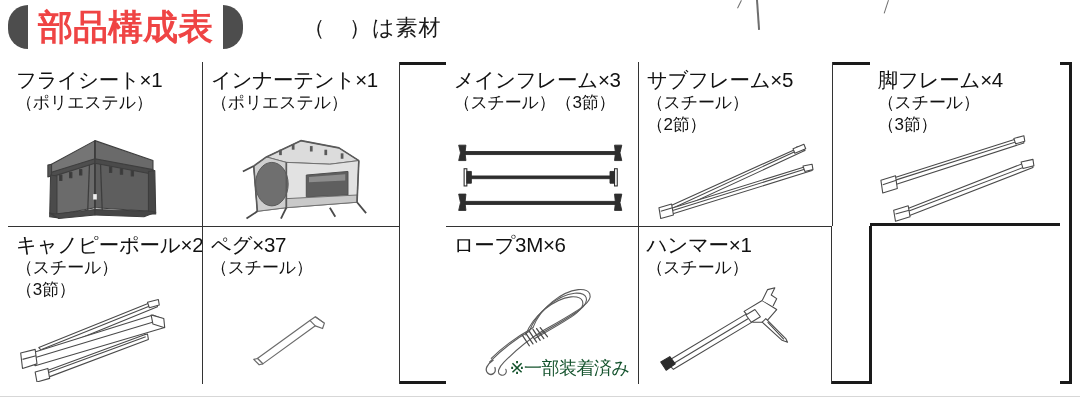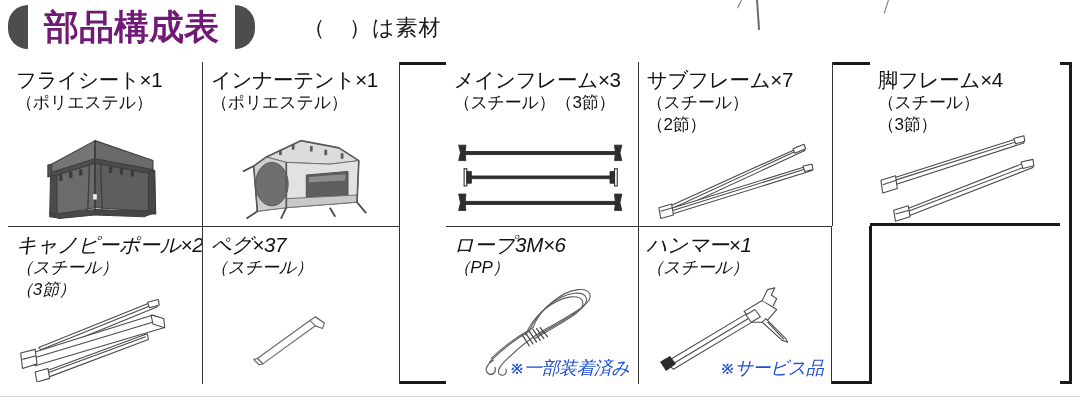--- a/index.html
+++ b/index.html
@@ -26,24 +26,24 @@
   }
   .cap {
     width: 20px; height: 44px;
     background: #4d4d4d;
   }
   .cap-left  { border-radius: 22px 0 0 22px; }
   .cap-right { border-radius: 0 22px 22px 0; }
   .title-text {
     font-size: 35px;
     font-weight: 700;
-    color: #701a75;
+    color: #ef4444;
     letter-spacing: 0px;
     line-height: 44px;
-    padding: 0 16px;
+    padding: 0 10px;
     text-align: right;
   }
   .title-note {
     position: absolute; left: 303px; top: 13px;
     font-size: 22px; color: #1a1a1a;
     letter-spacing: 1px;
     font-family: Liberation Serif, serif;
   }
 
   
@@ -65,21 +65,21 @@
   .row-2 { top: 164px; height: 158px; }
 
   .cell {
     position: relative;
     border-right: 1.5px solid #333;
     padding: 5px 6px 0 8px;
     overflow: hidden;
     background: #fff;
   }
   .cell:last-child { border-right: none; margin-left: 37px; }
-  .row-2 .cell { border-top: 1.5px solid #333; font-style: italic; }
+  .row-2 .cell { border-top: 1.5px solid #333; }
 
   .c1 { width: 214px; }
   .c2 { width: 216px; }
   .c3 { width: 212px; margin-left: 46px; }
   .c4 { width: 213px; }
   .c5 { width: 209px; }
 
   
   .row-2 .c5 {
     border-left: 3px solid #1a1a1a;
@@ -106,21 +106,21 @@
     font-size: 17px;
     color: #111;
     line-height: 1.28;
     white-space: nowrap;
     letter-spacing: -0.2px;
   }
   .cell-note {
     position: absolute;
     right: 8px; bottom: 4px;
     font-size: 18px;
-    color: #1d4ed8;
+    color: #14532d;
     white-space: nowrap;
     letter-spacing: -0.5px;
   }
   .art {
     position: absolute;
     left: 0; right: 0; bottom: 2px;
     height: 110px;
   }
   .art svg { display: block; width: 100%; height: 100%; }
 
@@ -264,21 +264,21 @@
 
               <rect x="18" y="85" width="172" height="3.4"></rect>
               <path d="M14 77 L22 77 L21 86.5 L22 95 L14 95 L16 86.5 Z"></path>
               <path d="M194 77 L186 77 L187 86.5 L186 95 L194 95 L192 86.5 Z"></path>
             </g>
           </svg>
         </div>
       </div>
 
       <div class="cell c4">
-        <div class="cell-title">サブフレーム×7</div>
+        <div class="cell-title">サブフレーム×5</div>
         <div class="cell-sub">（スチール）</div>
         <div class="cell-sub">（2節）</div>
         <div class="art">
           <svg viewBox="0 0 213 110" preserveAspectRatio="xMidYMax meet">
             <g stroke="#4a4a4a" stroke-width="1.2" fill="#ffffff" stroke-linejoin="round">
 
               <polygon points="30,92 176,26 181,24 183,29 36,97"></polygon>
               <polygon points="174,25 183,29 181,24"></polygon>
               <line x1="34" y1="94" x2="179" y2="27"></line>
 
@@ -362,21 +362,20 @@
               <path d="M118 42 L124 48"></path>
               <path d="M124 38 L134 45"></path>
               <path d="M56 85 L62 91 L66 90 L60 84 Z" fill="#fff"></path>
             </g>
           </svg>
         </div>
       </div>
 
       <div class="cell c3">
         <div class="cell-title">ロープ3M×6</div>
-        <div class="cell-sub">（PP）</div>
         <div class="art">
           <svg viewBox="0 0 212 110" preserveAspectRatio="xMidYMax meet">
             <g stroke="#5c5c5c" stroke-width="1.2" fill="none" stroke-linecap="round">
 
               <path d="M96 50 C104 28 128 10 146 8 C160 7 164 16 152 26 C142 34 120 46 106 54"></path>
               <path d="M92 54 C100 32 124 14 142 12 C156 11 160 20 148 30 C138 38 116 50 102 58"></path>
               <path d="M88 58 C96 36 120 18 138 16 C152 15 156 24 144 34 C134 42 112 54 98 62"></path>
 
               <path d="M96 50 C78 60 60 74 50 84"></path>
               <path d="M92 54 C74 64 58 78 48 88"></path>
@@ -414,21 +413,20 @@
 
               <path d="M136 20 L142 8 L150 6 L146 14 L152 18 L148 26" fill="#fff"></path>
 
               <polygon points="140,40 162,62 164,66 158,64 136,44"></polygon>
               <line x1="142" y1="44" x2="160" y2="63"></line>
 
               <polygon points="118,36 128,30 134,38 124,44"></polygon>
             </g>
           </svg>
         </div>
-        <div class="cell-note">※サービス品</div>
       </div>
 
       <div class="cell c5"></div>
     </div>
   </div>
 
   <div class="page-rule"></div>
 </div>
 
 </body></html>

